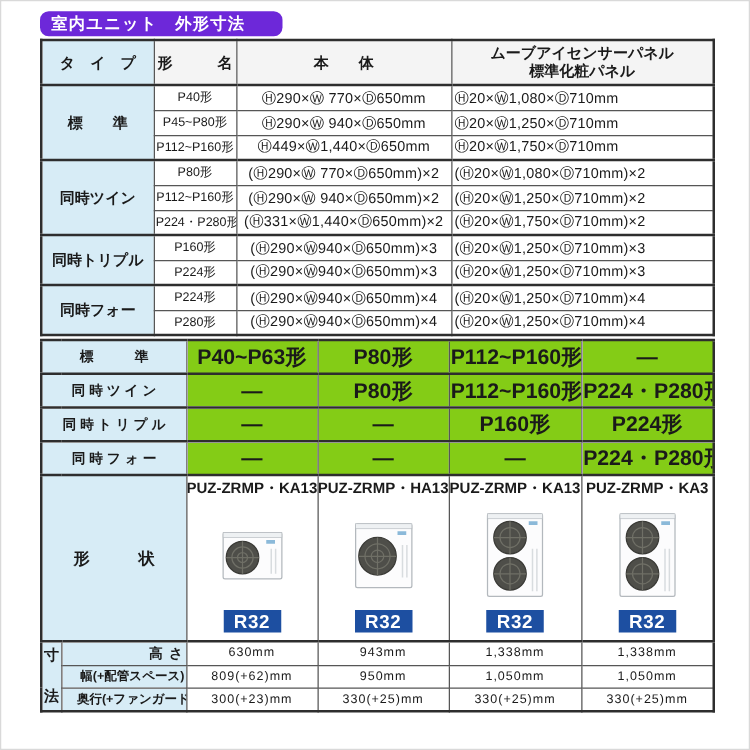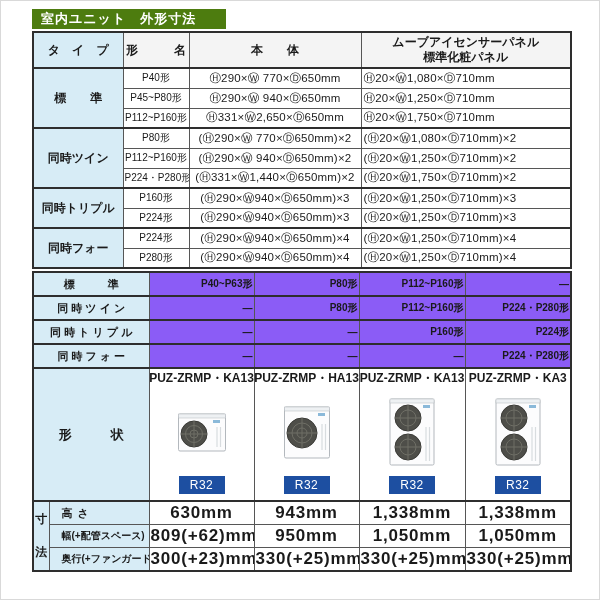--- a/index.html
+++ b/index.html
@@ -1,22 +1,22 @@
 <!DOCTYPE html>
 <html><head>
 <meta charset="utf-8">
 <style>
   * { box-sizing: border-box; }
   html,body { margin:0; padding:0; background:#fff; }
   body { font-family:"Liberation Sans","DejaVu Sans",sans-serif; color:#1a1a1a; }
   .page { width:600px; height:600px; border:1px solid #d9d9d9; background:#fff;
           padding:8px 30px 0 31px; overflow:hidden; }
-  .title-bar { display:inline-block; background:#4d7c0f; color:#fff; font-size:13px;
+  .title-bar { display:inline-block; background:#6d28d9; color:#fff; font-size:13px;
                font-weight:bold; letter-spacing:1px; padding:3px 30px 3px 9px;
-               line-height:14px; margin:0 11px 2px 0; }
+               line-height:14px; margin:0 11px 2px 0;border-radius:7px; }
   table { border-collapse:collapse; width:538px; table-layout:fixed; }
   td, th { overflow:hidden; white-space:nowrap; }
 
   
   .t1 { border:2px solid #2e2e2e; }
   .t1 th, .t1 td { border:1px solid #565656; }
   .t1 thead th { border-bottom:2px solid #2e2e2e; height:36px; font-size:12px;
                  font-weight:bold; text-align:center; background:#f4f4f4; line-height:15px; }
   .t1 tbody td { height:20px; font-size:11.5px; text-align:center; background:#fff; }
   .t1 tr.gstart td { border-top:2px solid #2e2e2e; }
@@ -24,40 +24,40 @@
   .t1 .glabel { font-size:12px; font-weight:bold; }
   .t1 .model-cell { font-size:10px; }
   .t1 .body-cell { font-size:11.5px; letter-spacing:0.2px; }
   .t1 .panel-cell { text-align:left; padding-left:2px; font-size:11.5px; letter-spacing:0.2px; }
 
   
   .t2 { border:2px solid #2e2e2e; margin-top:2px; }
   .t2 td { border:1px solid #565656; }
   .t2 tr.orow td { height:24px; border-top:2px solid #2e2e2e; }
   .t2 tr.orow .tlabel { font-size:11px; font-weight:bold; text-align:center; }
-  .t2 tr.orow .tcell { background:#8b5cf6; font-size:10px; font-weight:bold; text-align:right; }
+  .t2 tr.orow .tcell { background:#84cc16; font-size:17px; font-weight:bold; text-align:center; }
   .t2 tr.shape td { border-top:2px solid #2e2e2e; }
   .t2 .shape-label { font-size:13px; font-weight:bold; text-align:center; }
   .t2 .shape-cell { height:124px; vertical-align:top; background:#fff; padding:0; }
   .shape-stack { height:131px; display:flex; flex-direction:column; align-items:center;
                  justify-content:space-between; padding:1px 0 6px 0; }
   .model-name { font-size:12px; font-weight:bold; line-height:17px; }
   .imgwrap { flex:1; display:flex; align-items:center; justify-content:center; }
-  .r32-badge { width:46px; height:18px; background:#1d4fa1; color:#fff; font-size:12px;
-               font-weight:normal; display:flex; align-items:center; justify-content:center;
+  .r32-badge { width:46px; height:18px; background:#1d4fa1; color:#fff; font-size:15px;
+               font-weight:bold; display:flex; align-items:center; justify-content:center;
                letter-spacing:0.5px; }
   .t2 tr.dim td { height:18px; }
   .t2 tr.dim1 td { border-top:2px solid #2e2e2e; }
   .sunpo { text-align:center; padding:2px 0; }
   .sunpo .vstack { height:50px; display:flex; flex-direction:column; justify-content:space-between;
                    align-items:center; font-size:12px; font-weight:bold; }
-  .dimlabel { text-align:left; padding-left:12px; font-weight:bold;margin-left:12px; }
+  .dimlabel { text-align:right; padding-left:12px; font-weight:bold;margin-left:12px; }
   .dimlabel.lg { font-size:11px; letter-spacing:1px; }
   .dimlabel.sm { font-size:10px; }
-  .dimval { background:#fff; text-align:center; font-size:17px; font-weight:bold;
+  .dimval { background:#fff; text-align:center; font-size:10px; font-weight:normal;
             letter-spacing:0.8px; }
 </style>
 </head>
 <body>
 
 <div class="page">
 
   
   <div class="title-bar">室内ユニット　外形寸法</div>
 
@@ -86,21 +86,21 @@
         <td class="body-cell">Ⓗ290×Ⓦ 770×Ⓓ650mm</td>
         <td class="panel-cell">Ⓗ20×Ⓦ1,080×Ⓓ710mm</td>
       </tr>
       <tr>
         <td class="model-cell">P45~P80形</td>
         <td class="body-cell">Ⓗ290×Ⓦ 940×Ⓓ650mm</td>
         <td class="panel-cell">Ⓗ20×Ⓦ1,250×Ⓓ710mm</td>
       </tr>
       <tr>
         <td class="model-cell">P112~P160形</td>
-        <td class="body-cell">Ⓗ331×Ⓦ2,650×Ⓓ650mm</td>
+        <td class="body-cell">Ⓗ449×Ⓦ1,440×Ⓓ650mm</td>
         <td class="panel-cell">Ⓗ20×Ⓦ1,750×Ⓓ710mm</td>
       </tr>
       <tr class="gstart">
         <td class="blue glabel" rowspan="3">同時ツイン</td>
         <td class="model-cell">P80形</td>
         <td class="body-cell">(Ⓗ290×Ⓦ 770×Ⓓ650mm)×2</td>
         <td class="panel-cell">(Ⓗ20×Ⓦ1,080×Ⓓ710mm)×2</td>
       </tr>
       <tr>
         <td class="model-cell">P112~P160形</td>

